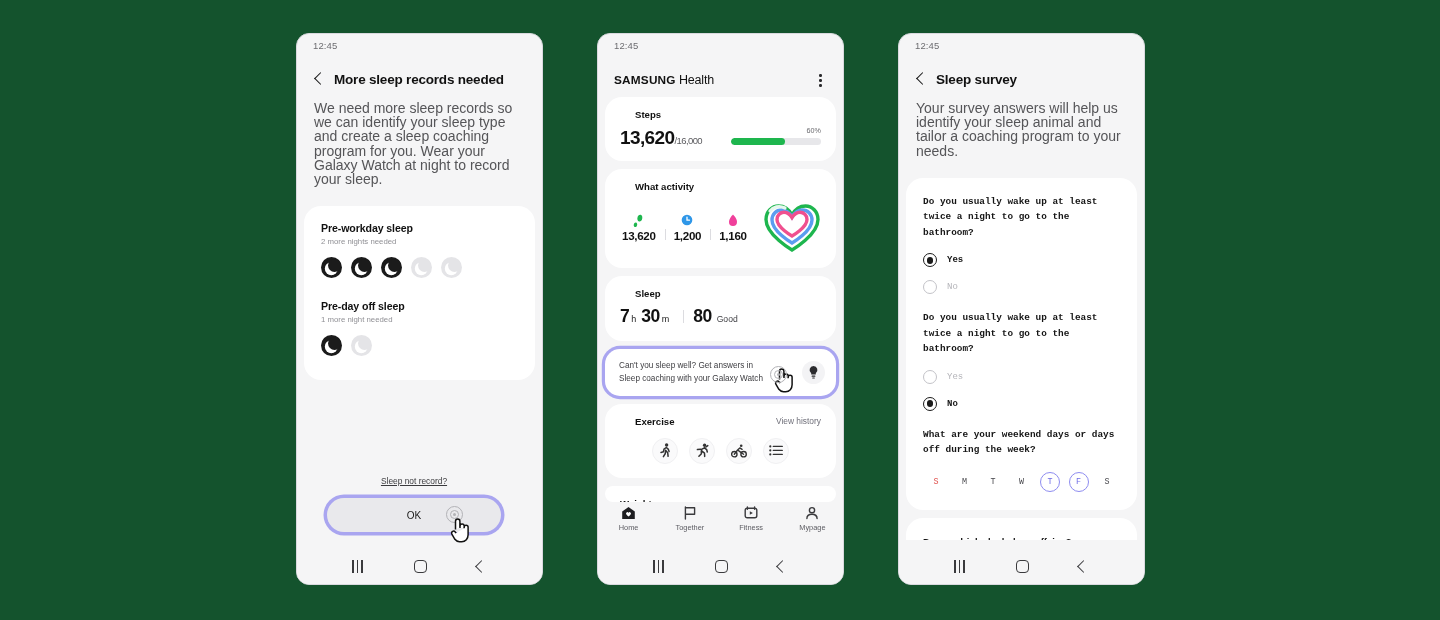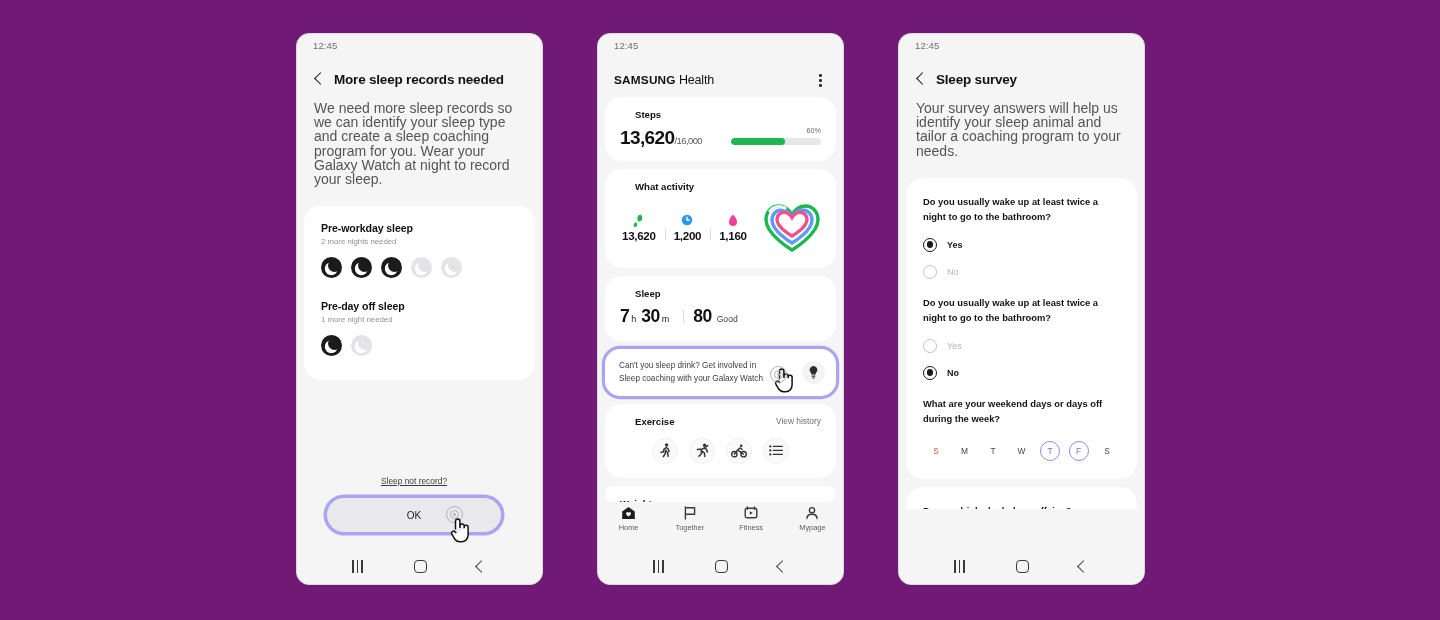--- a/index.html
+++ b/index.html
@@ -2,21 +2,21 @@
 <html><head>
 <meta charset="utf-8">
 <style>
   * { box-sizing: border-box; margin: 0; padding: 0; }
   html, body {
     width: 1440px; height: 620px;
     background: #ffffff;
     font-family: "Liberation Sans", sans-serif;
     overflow: hidden;
   }
-  .stage { position: relative; width: 1440px; height: 620px; background:#701a75; }
+  .stage { position: relative; width: 1440px; height: 620px; background:#14532d; }
 
   
   .phone {
     position: absolute;
     width: 247px; height: 552px;
     top: 33px;
     background: #f5f5f6;
     border: 1px solid #d9d9de;
     border-radius: 13px;
     overflow: hidden;
@@ -164,21 +164,21 @@
   .cut-txt { font-size: 9.6px; font-weight:bold; color:#111; }
 
   .tabbar {
     position:absolute; left:0; right:0; bottom:0; height: 42px;
     background:#f5f5f6; display:flex; align-items:flex-start;
   }
   .tab { flex:1; display:flex; flex-direction:column; align-items:center; gap: 3px; }
   .tab-lbl { font-size: 7.4px; color:#5c5c62; }
 
   
-  .q-card { margin: 20px 7px 8px 7px; background:#fff; border-radius:17px; padding: 16px 17px 18px 17px; }
+  .q-card { margin: 20px 7px 8px 7px; background:#fff; border-radius:17px; padding: 16px 17px 18px 17px; font-family: Liberation Mono, monospace; }
   .q-txt { font-size: 9.4px; font-weight:bold; color:#141414; line-height: 15.5px; }
   .opt { display:flex; align-items:center; gap: 10px; margin-top: 13px; }
   .radio { width: 14px; height: 14px; border-radius:50%; border: 1.5px solid #c3c3c8; position: relative; flex:0 0 14px; }
   .radio.sel { border-color:#1a1a1a; }
   .radio.sel::after { content:""; position:absolute; inset: 2.6px; border-radius:50%; background:#1a1a1a; }
   .opt-lbl { font-size: 9px; color:#b4b4b9; }
   .opt-lbl.on { color:#171717; font-weight:bold; }
   .q-gap { height: 16px; }
 
   .days { display:flex; justify-content:space-between; margin-top: 14px; padding: 0 3px; }
@@ -335,21 +335,21 @@
           <span class="big">30</span>
           <span class="unit">m</span>
           <span class="vsep"></span>
           <span class="big">80</span>
           <span class="score-lbl">Good</span>
         </div>
       </div>
 
       <div class="banner">
         <div class="banner-txt">
-          <div>Can't you sleep drink? Get involved in</div>
+          <div>Can't you sleep well? Get answers in</div>
           <div>Sleep coaching with your Galaxy Watch</div>
         </div>
         <span class="bulb-circle">
           <svg width="11" height="14" viewBox="0 0 11 14">
               <path d="M5.5 1A4 4 0 0 0 3.2 8.2v1.4h4.6V8.2A4 4 0 0 0 5.5 1z" fill="#2b2b2e"></path>
               <rect x="3.6" y="10.6" width="3.8" height="1.2" rx=".6" fill="#2b2b2e"></rect>
               <rect x="4.2" y="12.4" width="2.6" height="1.1" rx=".55" fill="#2b2b2e"></rect>
             </svg>
         </span>
         <svg style="position:absolute; left:168px; top:18px; width:21px; height:27px;" viewBox="0 0 21 27">

